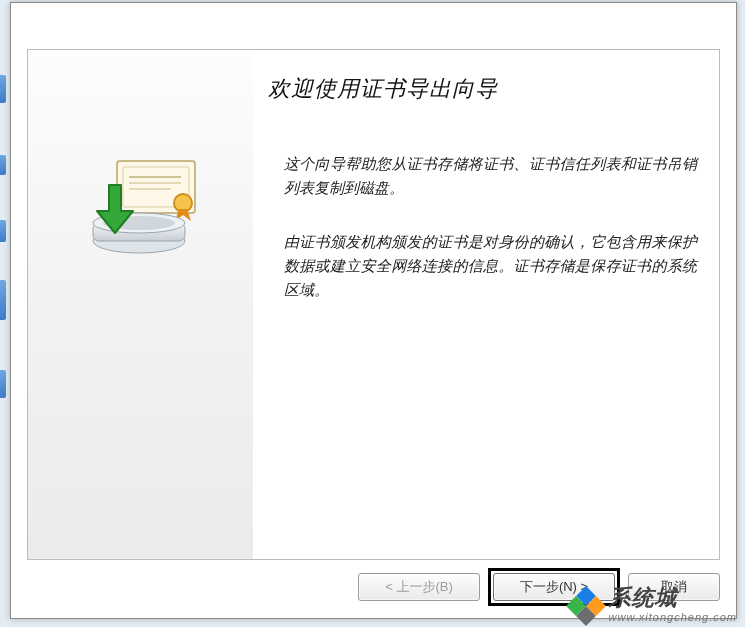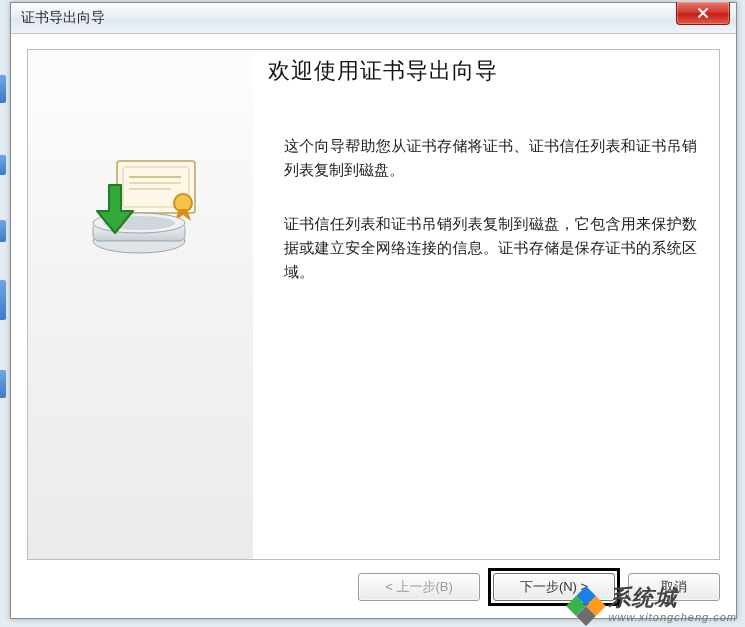--- a/index.html
+++ b/index.html
@@ -78,22 +78,23 @@
     left:0;top:0;bottom:0;width:225px;
     background:linear-gradient(180deg,#fdfdfd 0%,#f3f3f3 45%,#ebebeb 100%);
   }
   .illus{
     position:absolute;
     left:55px;top:105px;
     width:120px;height:100px;
   }
   .content{
     position:absolute;
-    left:240px;top:0;right:22px;
+    left:240px;top:18px;right:22px;
     color:#202020;
+    font-style:italic;
   }
   .heading{
     font-size:22px;
     font-weight:500;
     color:#111;
     margin:6px 0 48px 0;
     letter-spacing:1px;
   }
   .para{
     font-size:15px;
@@ -157,28 +158,20 @@
 
 <div class="left-hints">
   <span class="lh1"></span>
     <span class="lh2"></span>
     <span class="lh3"></span>
     <span class="lh4"></span>
     <span class="lh5"></span>
 </div>
 
 <div class="window">
-  <div class="titlebar">
-    <span class="title">证书导出向导</span>
-    <div class="close-btn">
-      <svg width="12" height="12" viewBox="0 0 12 12">
-        <path d="M2 2 L10 10 M10 2 L2 10" stroke="#fff" stroke-width="2" stroke-linecap="round"></path>
-      </svg>
-    </div>
-  </div>
 
   <div class="client">
     <div class="inner">
       <div class="side">
         <div class="illus">
           <svg viewBox="0 0 120 100" width="120" height="100">
 
             <rect x="34" y="6" width="78" height="52" rx="3" fill="#fff8e8" stroke="#c9b883" stroke-width="2"></rect>
             <rect x="40" y="12" width="66" height="40" rx="2" fill="none" stroke="#d9cfa3" stroke-width="1"></rect>
             <line x1="46" y1="22" x2="98" y2="22" stroke="#cfc394" stroke-width="2"></line>
@@ -200,21 +193,21 @@
                   <stop offset="1" stop-color="#c7ced4"></stop>
               </linearGradient>
             </defs>
           </svg>
         </div>
       </div>
 
       <div class="content">
         <div class="heading">欢迎使用证书导出向导</div>
         <p class="para">这个向导帮助您从证书存储将证书、证书信任列表和证书吊销列表复制到磁盘。</p>
-        <p class="para para2">证书信任列表和证书吊销列表复制到磁盘，它包含用来保护数据或建立安全网络连接的信息。证书存储是保存证书的系统区域。</p>
+        <p class="para para2">由证书颁发机构颁发的证书是对身份的确认，它包含用来保护数据或建立安全网络连接的信息。证书存储是保存证书的系统区域。</p>
       </div>
     </div>
 
     <div class="buttons">
       <div class="wbtn disabled">&lt; 上一步(B)</div>
       <span class="next-highlight">
         <div class="wbtn">下一步(N) &gt;</div>
       </span>
       <div class="wbtn" style="min-width:70px">取消</div>
     </div>

